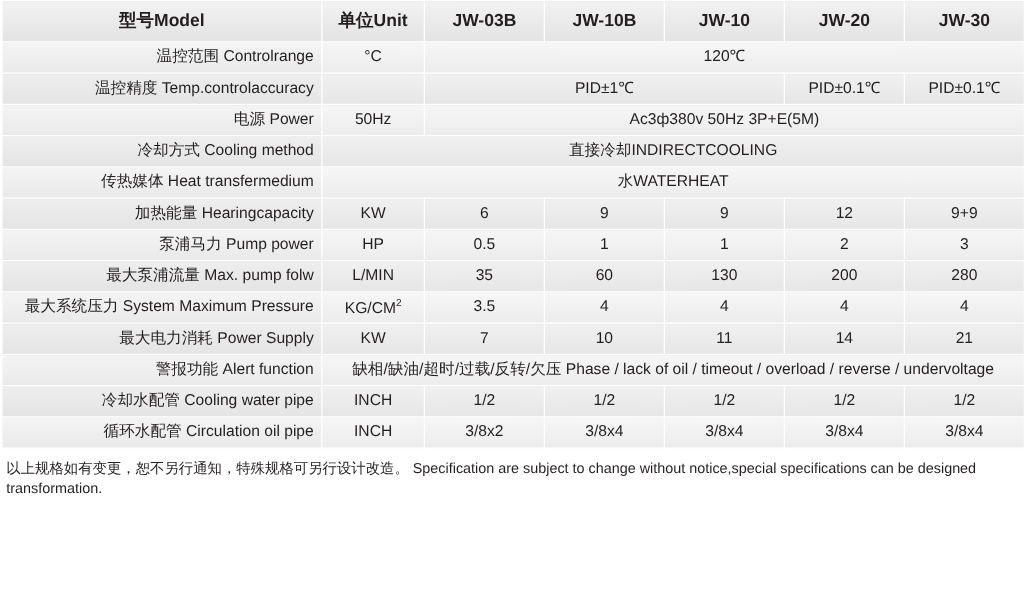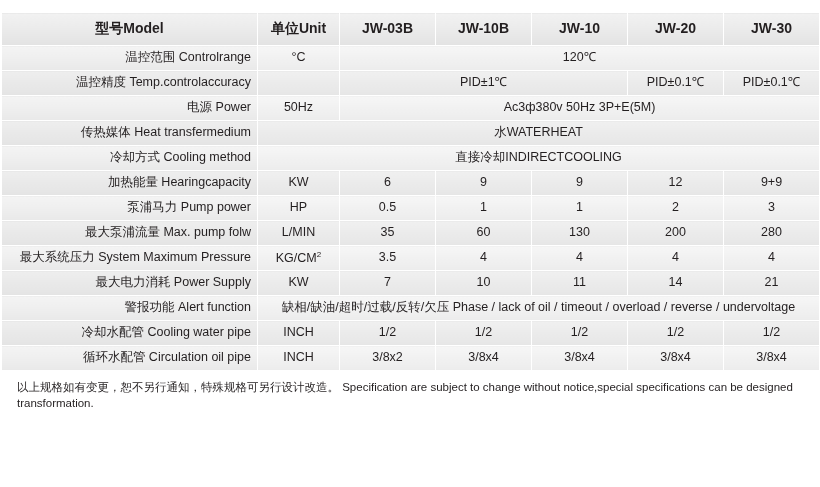--- a/index.html
+++ b/index.html
@@ -17,21 +17,20 @@
   .spec-wrap {
     width: 820px;
     box-sizing: border-box;
     padding: 0 1px;
   }
   table.spec {
     border-collapse: collapse;
     width: 818px;
     table-layout: fixed;
     background: linear-gradient(180deg, #f7f7f7 0%, #eeeeee 100%);
-    margin-top: 12px;
   }
   table.spec col.c0 { width: 256px; }
   table.spec col.c1 { width: 82px; }
   table.spec col.c2 { width: 96px; }
   table.spec col.c3 { width: 96px; }
   table.spec col.c4 { width: 96px; }
   table.spec col.c5 { width: 96px; }
   table.spec col.c6 { width: 96px; }
 
   table.spec th, table.spec td {
@@ -69,21 +68,21 @@
   td.small {
     font-size: 10.5px;
   }
   sup {
     font-size: 8px;
     vertical-align: super;
   }
   .footnote {
     font-size: 11.5px;
     color: #231f20;
-    padding: 8px 4px 0 16px;
+    padding: 8px 4px 0 4px;
     line-height: 1.4;
   }
 </style>
 </head>
 <body>
 
 <div class="spec-wrap">
   <table class="spec">
     <colgroup>
       <col class="c0">
@@ -117,26 +116,26 @@
           <td colspan="3">PID±1℃</td>
           <td>PID±0.1℃</td>
           <td>PID±0.1℃</td>
         </tr>
         <tr>
           <td class="label">电源 Power</td>
           <td>50Hz</td>
           <td colspan="5">Ac3ф380v 50Hz 3P+E(5M)</td>
         </tr>
         <tr>
+          <td class="label">冷却方式 Cooling method</td>
+          <td colspan="6">直接冷却INDIRECTCOOLING</td>
+        </tr>
+        <tr>
           <td class="label">传热媒体 Heat transfermedium</td>
           <td colspan="6">水WATERHEAT</td>
-        </tr>
-        <tr>
-          <td class="label">冷却方式 Cooling method</td>
-          <td colspan="6">直接冷却INDIRECTCOOLING</td>
         </tr>
         <tr>
           <td class="label">加热能量 Hearingcapacity</td>
           <td>KW</td>
           <td>6</td>
           <td>9</td>
           <td>9</td>
           <td>12</td>
           <td>9+9</td>
         </tr>

